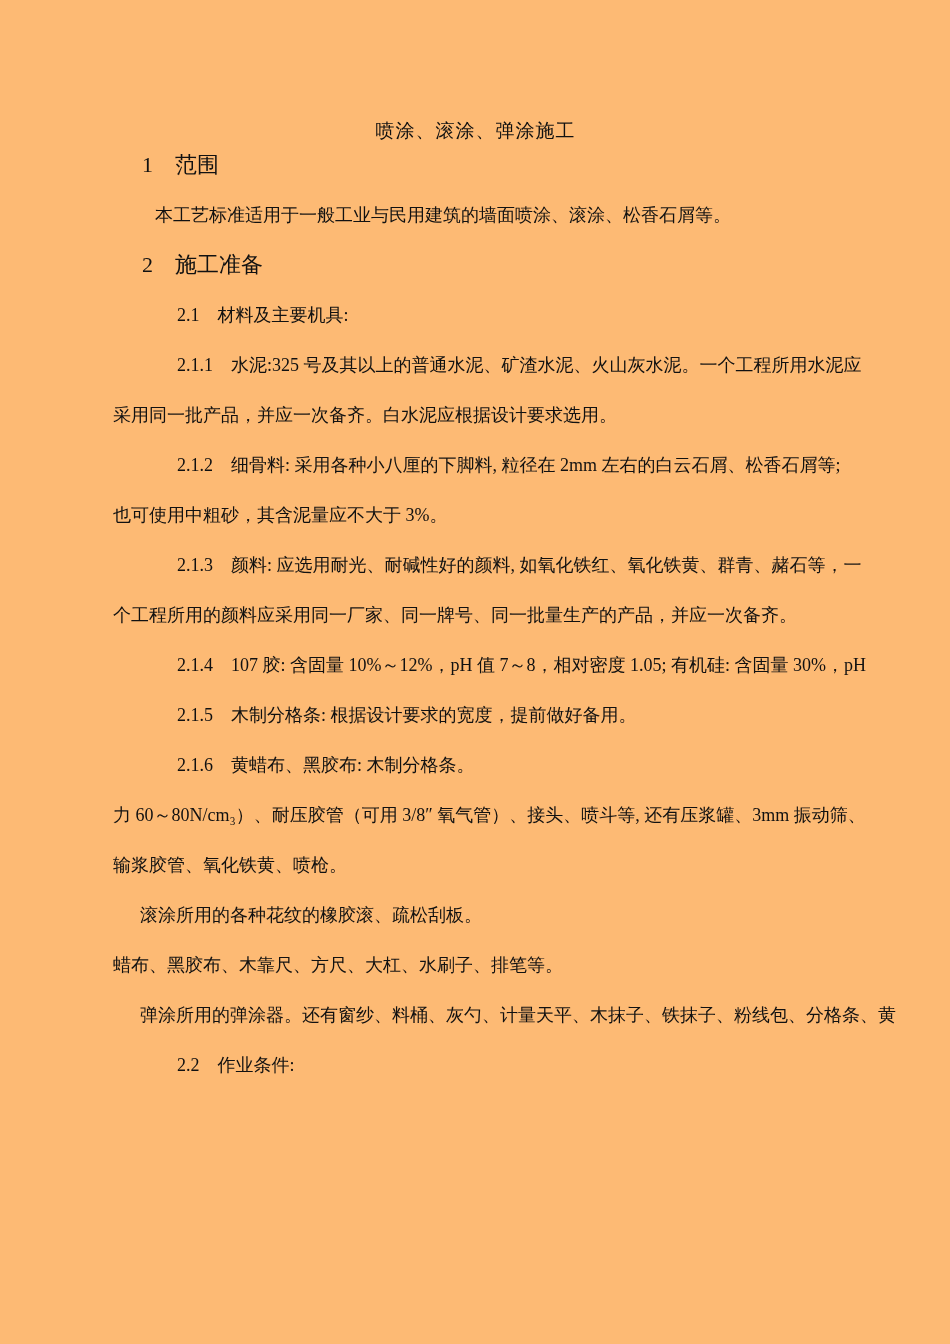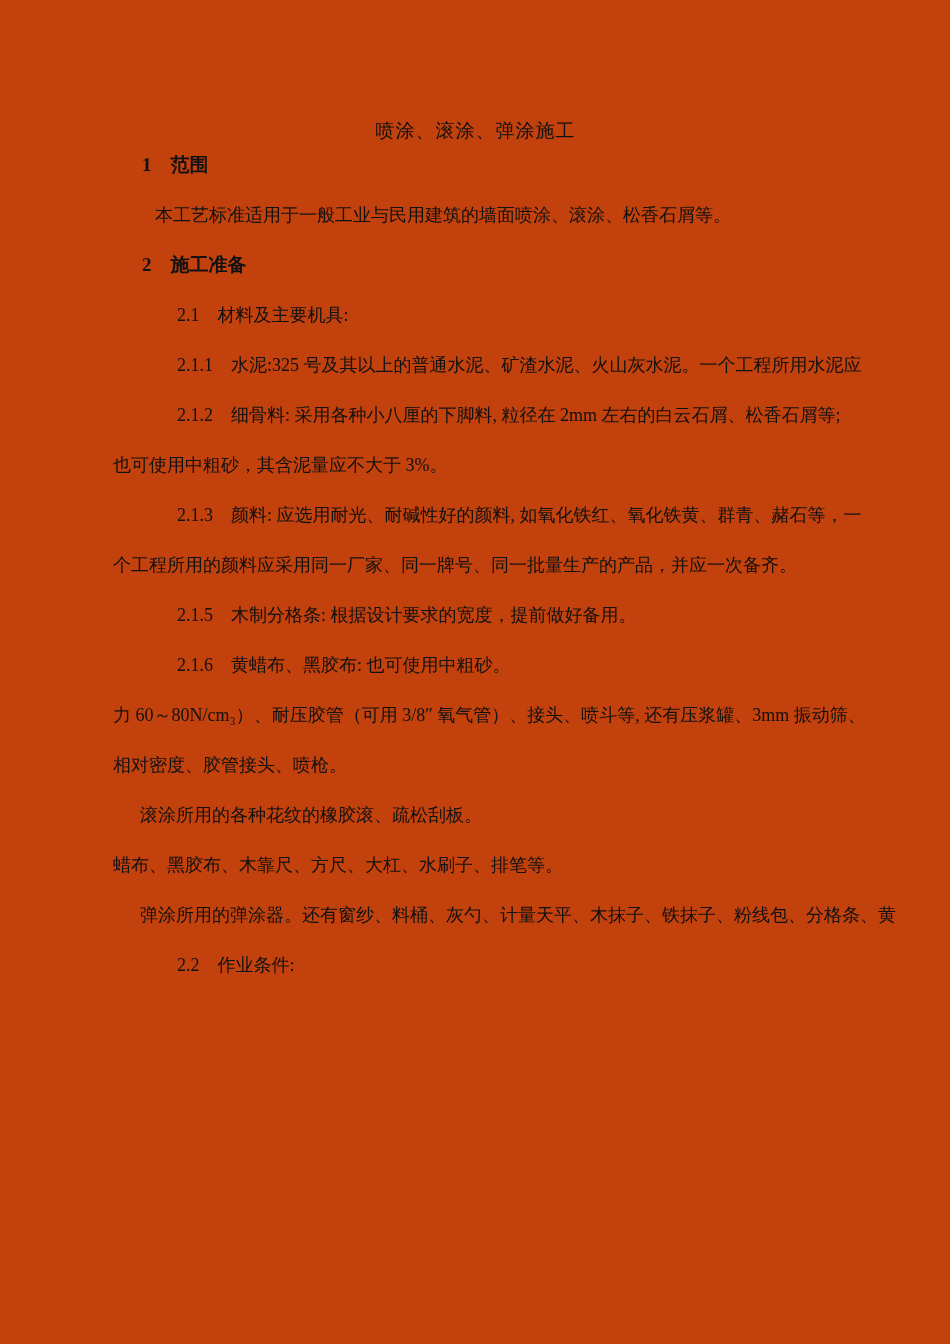--- a/index.html
+++ b/index.html
@@ -4,21 +4,21 @@
 <style>
   html, body {
     margin: 0;
     padding: 0;
     background: #ffffff;
   }
   .page {
     position: relative;
     width: 950px;
     height: 1344px;
-    background: #c2410c;
+    background: #fdba74;
     box-sizing: border-box;
     padding: 121px 112px 0 113px;
     overflow: hidden;
     font-family: "Liberation Serif", "DejaVu Serif", serif;
     color: #111111;
   }
   .doc-title {
     font-size: 19px;
     line-height: 19px;
     text-align: center;
@@ -29,43 +29,45 @@
     width: 725px;
   }
   .line {
     height: 50px;
     display: flex;
     align-items: center;
     font-size: 18px;
     white-space: pre;
     box-sizing: border-box;
   }
-  .line.h   { padding-left: 29px; font-weight: bold; font-size: 19px; }
+  .line.h   { padding-left: 29px; font-weight: normal; font-size: 22px; }
   .line.p1  { padding-left: 42px; }
   .line.p2  { padding-left: 64px; }
   .line.p3  { padding-left: 27px; }
   .line.cont{ padding-left: 0; }
 </style>
 </head>
 <body>
 
 <div class="page">
   <div class="doc-title">喷涂、滚涂、弹涂施工</div>
   <div class="doc-body" id="doc-body">
       <div class="line h">1　范围</div>
       <div class="line p1">本工艺标准适用于一般工业与民用建筑的墙面喷涂、滚涂、松香石屑等。</div>
       <div class="line h">2　施工准备</div>
       <div class="line p2">2.1　材料及主要机具:</div>
       <div class="line p2">2.1.1　水泥:325 号及其以上的普通水泥、矿渣水泥、火山灰水泥。一个工程所用水泥应</div>
+      <div class="line cont">采用同一批产品，并应一次备齐。白水泥应根据设计要求选用。</div>
       <div class="line p2">2.1.2　细骨料: 采用各种小八厘的下脚料, 粒径在 2mm 左右的白云石屑、松香石屑等;</div>
       <div class="line cont">也可使用中粗砂，其含泥量应不大于 3%。</div>
       <div class="line p2">2.1.3　颜料: 应选用耐光、耐碱性好的颜料, 如氧化铁红、氧化铁黄、群青、赭石等，一</div>
       <div class="line cont">个工程所用的颜料应采用同一厂家、同一牌号、同一批量生产的产品，并应一次备齐。</div>
+      <div class="line p2">2.1.4　107 胶: 含固量 10%～12%，pH 值 7～8，相对密度 1.05; 有机硅: 含固量 30%，pH</div>
       <div class="line p2">2.1.5　木制分格条: 根据设计要求的宽度，提前做好备用。</div>
-      <div class="line p2">2.1.6　黄蜡布、黑胶布: 也可使用中粗砂。</div>
+      <div class="line p2">2.1.6　黄蜡布、黑胶布: 木制分格条。</div>
       <div class="line cont">力 60～80N/cm₃）、耐压胶管（可用 3/8″ 氧气管）、接头、喷斗等, 还有压浆罐、3mm 振动筛、</div>
-      <div class="line cont">相对密度、胶管接头、喷枪。</div>
+      <div class="line cont">输浆胶管、氧化铁黄、喷枪。</div>
       <div class="line p3">滚涂所用的各种花纹的橡胶滚、疏松刮板。</div>
       <div class="line cont">蜡布、黑胶布、木靠尺、方尺、大杠、水刷子、排笔等。</div>
       <div class="line p3">弹涂所用的弹涂器。还有窗纱、料桶、灰勺、计量天平、木抹子、铁抹子、粉线包、分格条、黄</div>
       <div class="line p2">2.2　作业条件:</div>
     </div>
 </div>
 
 </body></html>

